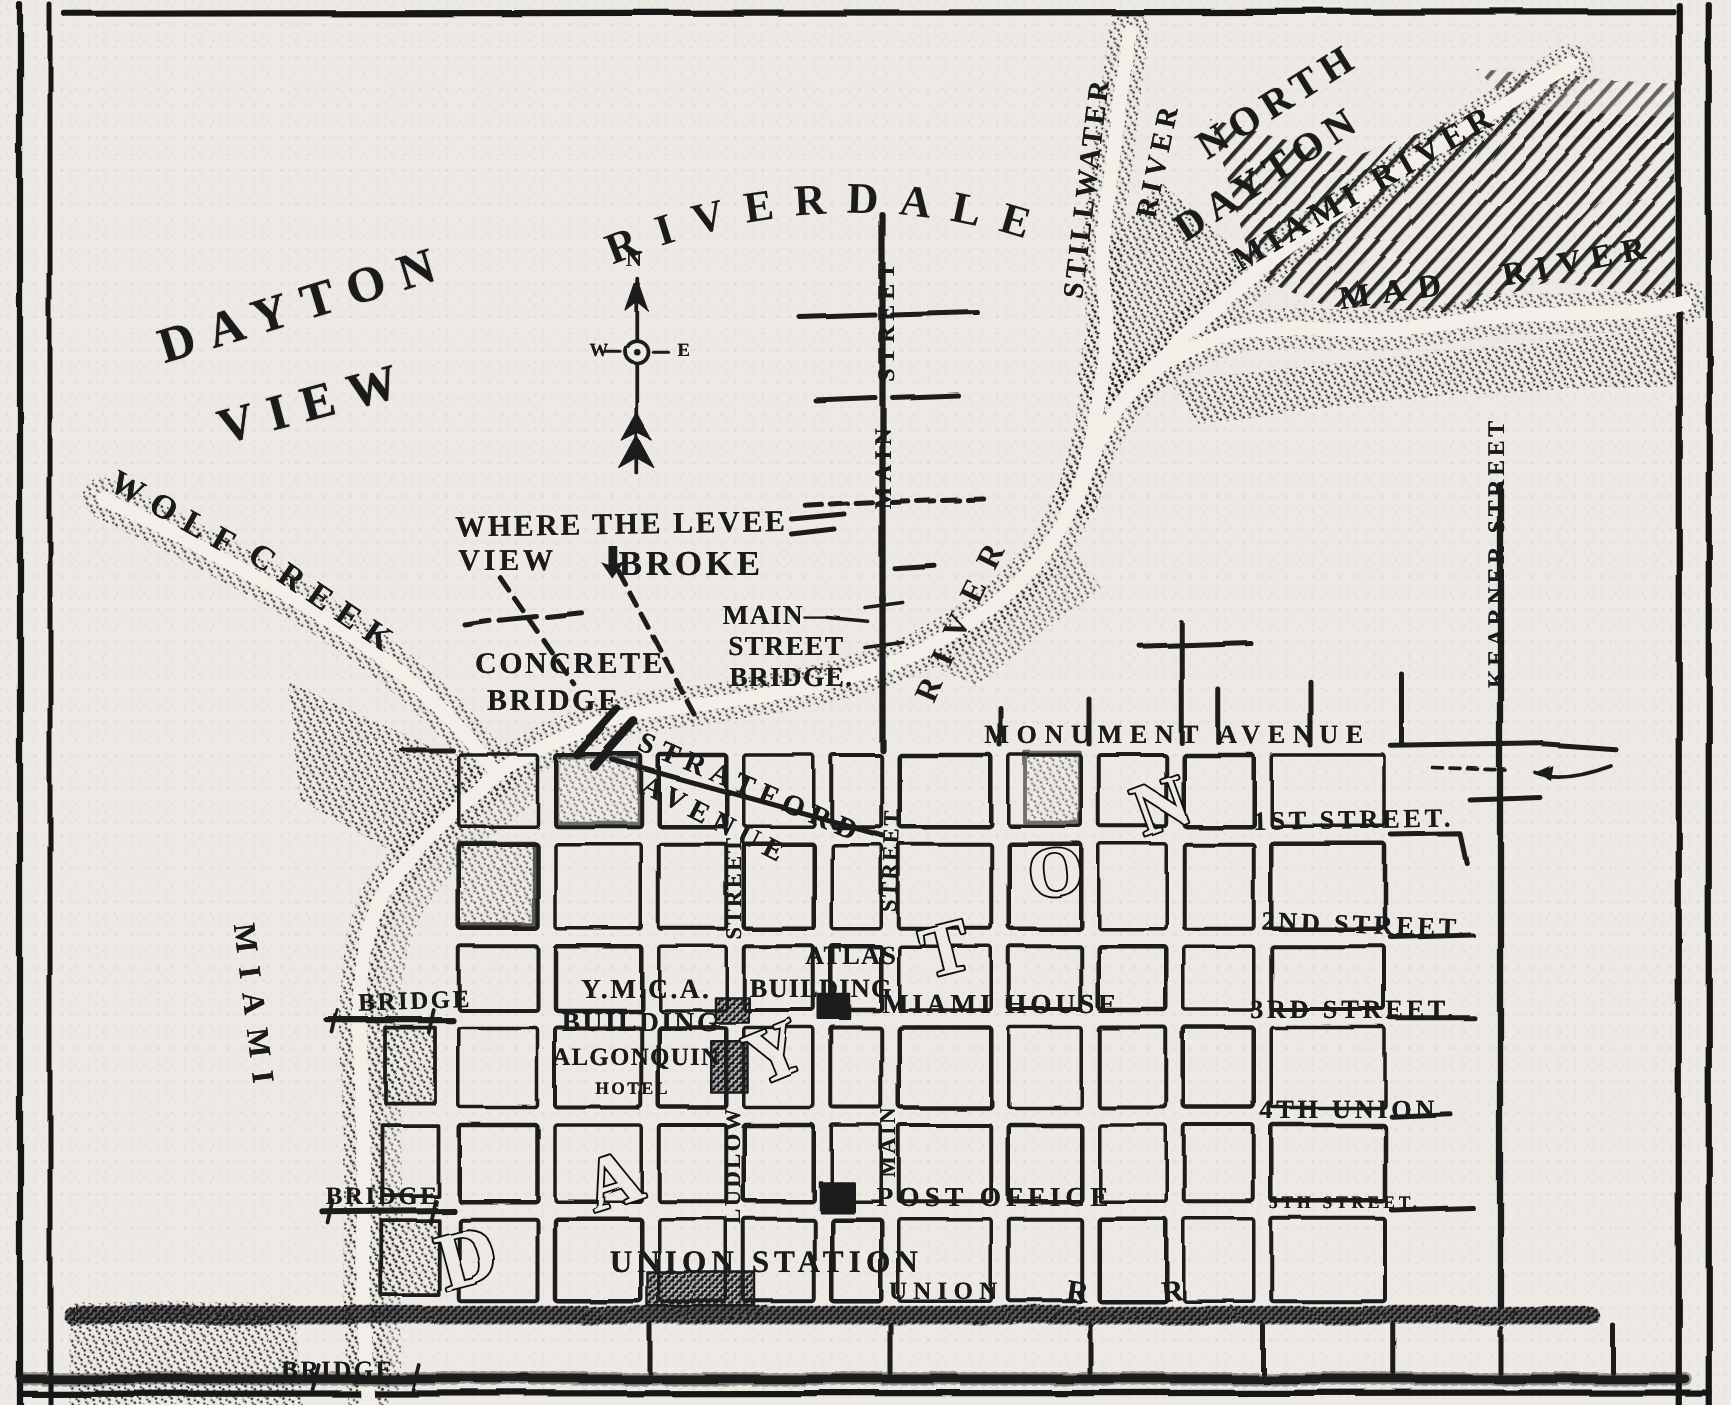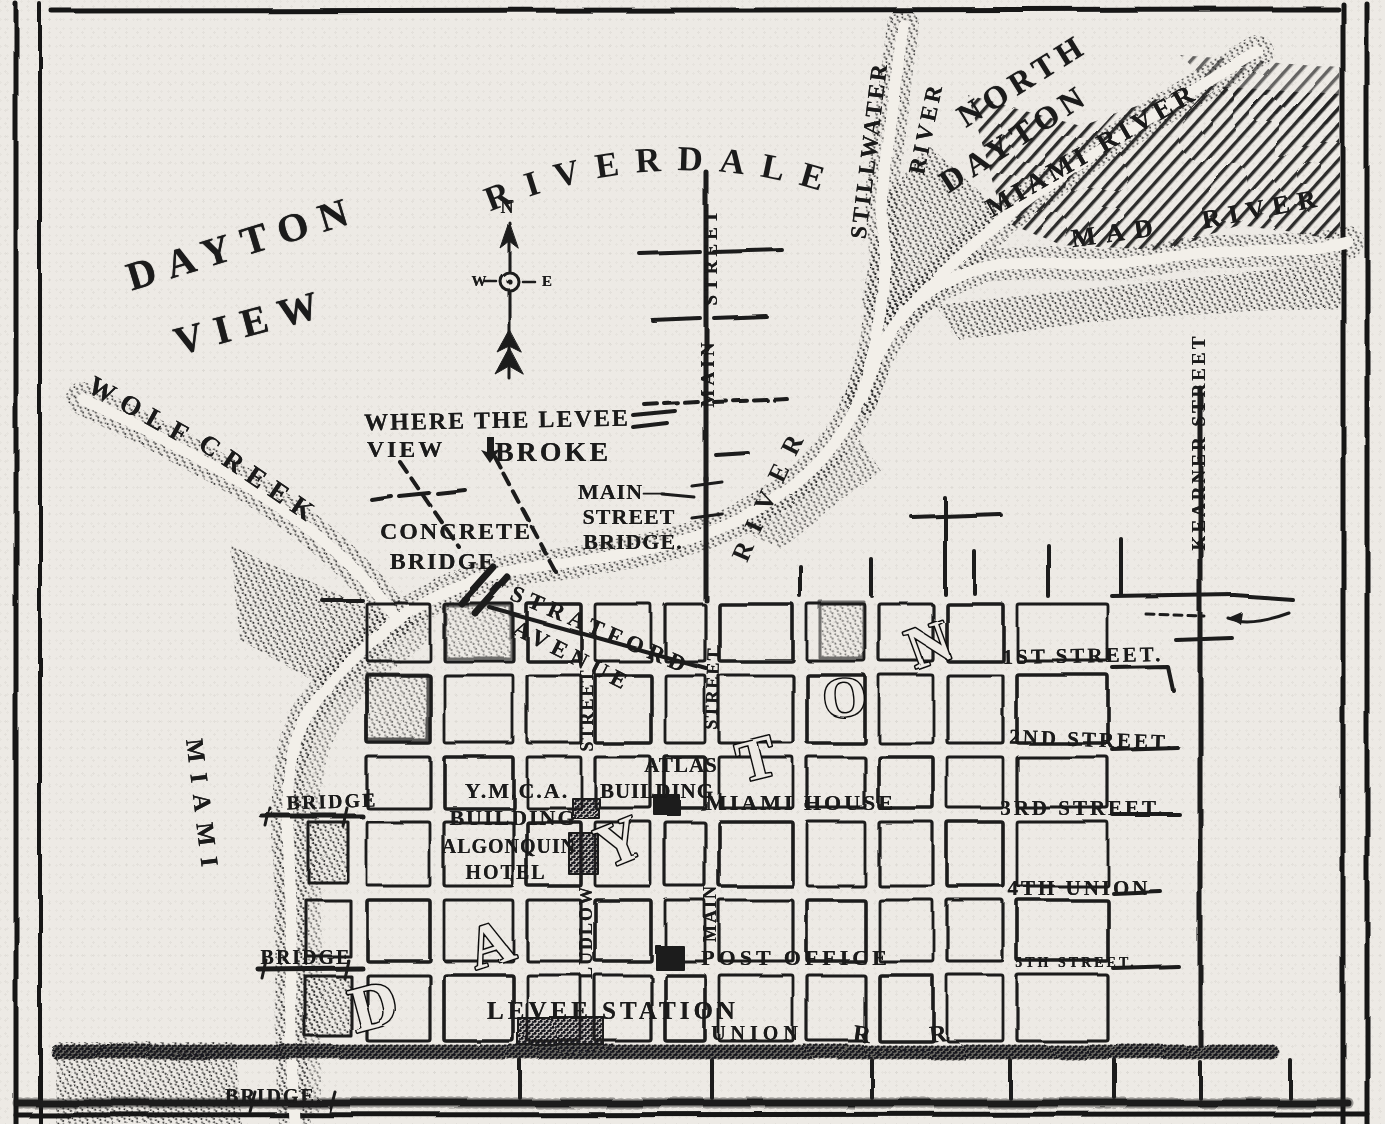--- a/index.html
+++ b/index.html
@@ -290,20 +290,21 @@
     <div class="lbl small" style="left: 869px; top: 150px; font-size: 23px; letter-spacing: 3px; transform: translate(-50%, -50%) rotate(-83deg);">STILLWATER</div>
     <div class="lbl small" style="left: 926px; top: 128px; font-size: 23px; letter-spacing: 4px; transform: translate(-50%, -50%) rotate(-78deg);">RIVER</div>
     <div class="lbl small" style="left: 1092px; top: 150px; font-size: 27px; letter-spacing: 5px; transform: translate(-50%, -50%) rotate(-30deg);">MIAMI RIVER</div>
     <div class="lbl small" style="left: 1117px; top: 233px; font-size: 26px; letter-spacing: 10px; transform: translate(-50%, -50%) rotate(-8deg);">MAD</div>
     <div class="lbl small" style="left: 1263px; top: 209px; font-size: 26px; letter-spacing: 8px; transform: translate(-50%, -50%) rotate(-11deg);">RIVER</div>
     <div class="lbl small" style="left: 710px; top: 256px; font-size: 19px; letter-spacing: 4px; transform: translate(-50%, -50%) rotate(-90deg);">STREET</div>
     <div class="lbl small" style="left: 707px; top: 373px; font-size: 19px; letter-spacing: 4px; transform: translate(-50%, -50%) rotate(-90deg);">MAIN</div>
     <div class="lbl small" style="left: 1198px; top: 442px; font-size: 19px; letter-spacing: 3px; transform: translate(-50%, -50%) rotate(-90deg);">KEARNER STREET</div>
     <div class="lbl small" style="left: 601px; top: 630px; font-size: 23px; letter-spacing: 6px; transform: translate(-50%, -50%) rotate(23deg);">STRATFORD</div>
     <div class="lbl small" style="left: 573px; top: 656px; font-size: 23px; letter-spacing: 6px; transform: translate(-50%, -50%) rotate(27deg);">AVENUE</div>
+    <div class="lbl small" style="left: 942px; top: 588px; font-size: 21px; letter-spacing: 6px; transform: translate(-50%, -50%) rotate(0deg);">MONUMENT AVENUE</div>
     <div class="lbl small" style="left: 1083px; top: 656px; font-size: 21px; letter-spacing: 3px; transform: translate(-50%, -50%) rotate(-1deg);">1ST STREET.</div>
     <div class="lbl small" style="left: 1092px; top: 740px; font-size: 21px; letter-spacing: 3px; transform: translate(-50%, -50%) rotate(2deg);">2ND STREET.</div>
     <div class="lbl small" style="left: 1083px; top: 808px; font-size: 21px; letter-spacing: 3px; transform: translate(-50%, -50%) rotate(0deg);">3RD STREET.</div>
     <div class="lbl small" style="left: 1079px; top: 888px; font-size: 21px; letter-spacing: 3px; transform: translate(-50%, -50%) rotate(0deg);">4TH UNION</div>
     <div class="lbl small" style="left: 1076px; top: 963px; font-size: 14px; letter-spacing: 3px; transform: translate(-50%, -50%) rotate(0deg);">5TH STREET.</div>
     <div class="lbl small" style="left: 587px; top: 710px; font-size: 18px; letter-spacing: 2px; transform: translate(-50%, -50%) rotate(-90deg);">STREET</div>
     <div class="lbl small" style="left: 586px; top: 932px; font-size: 18px; letter-spacing: 2px; transform: translate(-50%, -50%) rotate(-90deg);">LUDLOW</div>
     <div class="lbl small" style="left: 712px; top: 688px; font-size: 18px; letter-spacing: 2px; transform: translate(-50%, -50%) rotate(-88deg);">STREET</div>
     <div class="lbl small" style="left: 710px; top: 913px; font-size: 18px; letter-spacing: 2px; transform: translate(-50%, -50%) rotate(-90deg);">MAIN</div>
     <div class="lbl small" style="left: 497px; top: 420px; font-size: 24px; letter-spacing: 2px; transform: translate(-50%, -50%) rotate(-1deg);">WHERE THE LEVEE</div>
@@ -313,23 +314,23 @@
     <div class="lbl small" style="left: 443px; top: 561px; font-size: 24px; letter-spacing: 2px; transform: translate(-50%, -50%) rotate(0deg);">BRIDGE</div>
     <div class="lbl small" style="left: 622px; top: 492px; font-size: 22px; letter-spacing: 1px; transform: translate(-50%, -50%) rotate(0deg);">MAIN—</div>
     <div class="lbl small" style="left: 629px; top: 517px; font-size: 22px; letter-spacing: 1px; transform: translate(-50%, -50%) rotate(0deg);">STREET</div>
     <div class="lbl small" style="left: 633px; top: 542px; font-size: 22px; letter-spacing: 1px; transform: translate(-50%, -50%) rotate(0deg);">BRIDGE.</div>
     <div class="lbl small" style="left: 517px; top: 791px; font-size: 22px; letter-spacing: 2px; transform: translate(-50%, -50%) rotate(0deg);">Y.M.C.A.</div>
     <div class="lbl small" style="left: 513px; top: 818px; font-size: 22px; letter-spacing: 2px; transform: translate(-50%, -50%) rotate(0deg);">BUILDING</div>
     <div class="lbl small" style="left: 653px; top: 765px; font-size: 21px; letter-spacing: 1px; transform: translate(-50%, -50%) rotate(0deg); margin-left: 28px;">ATLAS</div>
     <div class="lbl small" style="left: 657px; top: 791px; font-size: 21px; letter-spacing: 1px; transform: translate(-50%, -50%) rotate(0deg);">BUILDING</div>
     <div class="lbl small" style="left: 801px; top: 803px; font-size: 22px; letter-spacing: 3px; transform: translate(-50%, -50%) rotate(0deg);">MIAMI HOUSE</div>
     <div class="lbl small" style="left: 509px; top: 846px; font-size: 20px; letter-spacing: 1px; transform: translate(-50%, -50%) rotate(0deg);">ALGONQUIN</div>
-    <div class="lbl small" style="left: 506px; top: 872px; font-size: 20px; letter-spacing: 2px; transform: translate(-50%, -50%) rotate(0deg);">HOTEL</div>
+    <div class="lbl small" style="left: 506px; top: 872px; font-size: 14px; letter-spacing: 2px; transform: translate(-50%, -50%) rotate(0deg);">HOTEL</div>
     <div class="lbl small" style="left: 796px; top: 958px; font-size: 22px; letter-spacing: 4px; transform: translate(-50%, -50%) rotate(0deg); text-align: center;">POST OFFICE</div>
-    <div class="lbl small" style="left: 613px; top: 1010px; font-size: 25px; letter-spacing: 4px; transform: translate(-50%, -50%) rotate(0deg);">LEVEE STATION</div>
+    <div class="lbl small" style="left: 613px; top: 1010px; font-size: 25px; letter-spacing: 4px; transform: translate(-50%, -50%) rotate(0deg);">UNION STATION</div>
     <div class="lbl small" style="left: 757px; top: 1033px; font-size: 20px; letter-spacing: 5px; transform: translate(-50%, -50%) rotate(0deg);">UNION</div>
     <div class="lbl small" style="left: 862px; top: 1034px; font-size: 24px; transform: translate(-50%, -50%) rotate(8deg);">R</div>
     <div class="lbl small" style="left: 938px; top: 1034px; font-size: 24px; transform: translate(-50%, -50%) rotate(-6deg);">R</div>
     <div class="lbl small" style="left: 332px; top: 801px; font-size: 20px; letter-spacing: 2px; transform: translate(-50%, -50%) rotate(-2deg);">BRIDGE</div>
     <div class="lbl small" style="left: 306px; top: 957px; font-size: 20px; letter-spacing: 2px; transform: translate(-50%, -50%) rotate(0deg);">BRIDGE</div>
     <div class="lbl small" style="left: 149px; top: 1130px; font-size: 16px; letter-spacing: 1px; transform: translate(-50%, -50%) rotate(0deg);">R.R.</div>
     <div class="lbl small" style="left: 274px; top: 1096px; font-size: 20px; letter-spacing: 2px; transform: translate(-50%, -50%) rotate(0deg);">BRIDGE.</div>
     <div class="lbl small" style="left: 507px; top: 207px; font-size: 18px; transform: translate(-50%, -50%) rotate(0deg);">N</div>
     <div class="lbl small" style="left: 479px; top: 281px; font-size: 15px; transform: translate(-50%, -50%) rotate(0deg);">W</div>
     <div class="lbl small" style="left: 547px; top: 281px; font-size: 15px; transform: translate(-50%, -50%) rotate(0deg);">E</div>

